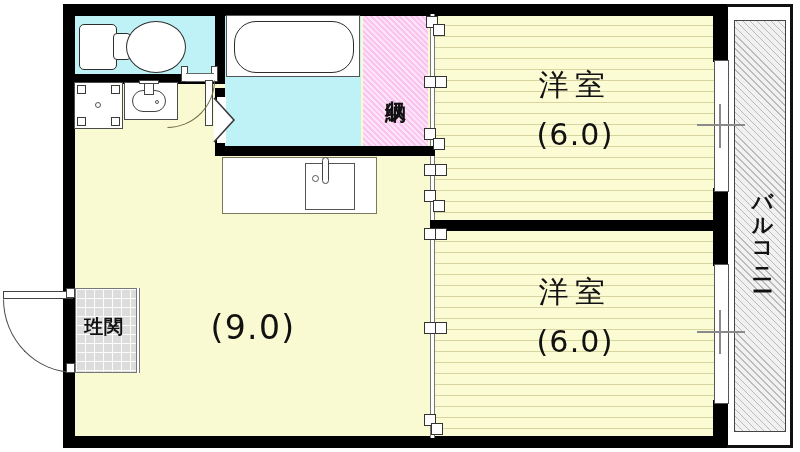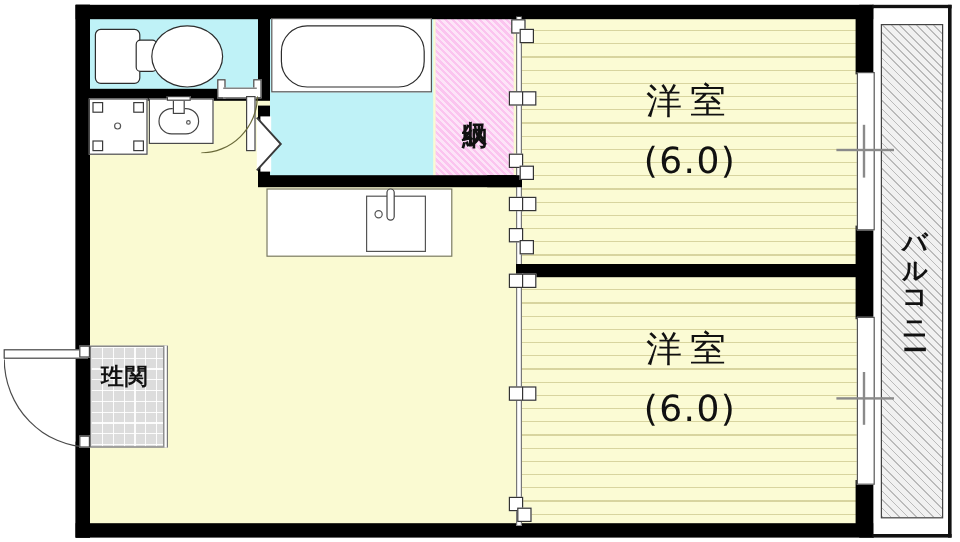--- a/index.html
+++ b/index.html
@@ -209,26 +209,27 @@
   </div>
 
   <div class="sash" style="left:714px;top:60px;width:13px;height:130px;"></div>
   <div class="sash-line" style="left:719px;top:104px;width:2px;height:44px;"></div>
   <div class="sash-line" style="left:697px;top:124px;width:48px;height:1.6px;"></div>
 
   <div class="sash" style="left:714px;top:264px;width:13px;height:138px;"></div>
   <div class="sash-line" style="left:719px;top:310px;width:2px;height:44px;"></div>
   <div class="sash-line" style="left:697px;top:331px;width:48px;height:1.6px;"></div>
 
+  <div class="lbl lbl-big" style="left:153px;top:310px;width:200px;">(9.0)</div>
 
   <div class="lbl lbl-mid" style="left:480px;top:68px;width:190px;letter-spacing:.22em;">洋室</div>
   <div class="lbl lbl-mid" style="left:480px;top:118px;width:190px;">(6.0)</div>
 
   <div class="lbl lbl-mid" style="left:480px;top:275px;width:190px;letter-spacing:.22em;">洋室</div>
   <div class="lbl lbl-mid" style="left:480px;top:325px;width:190px;">(6.0)</div>
 
   <div class="lbl vertical" style="left:383px;top:58px;height:56px;">収納</div>
 
-  <div class="lbl lbl-xs" style="left:73px;top:304px;width:62px;">珄関</div>
+  <div class="lbl lbl-xs" style="left:73px;top:316px;width:62px;">珄関</div>
 
   <div class="lbl vertical" style="left:750px;top:170px;height:120px;">バルコニー</div>
 
 </div>
 
 </body></html>

